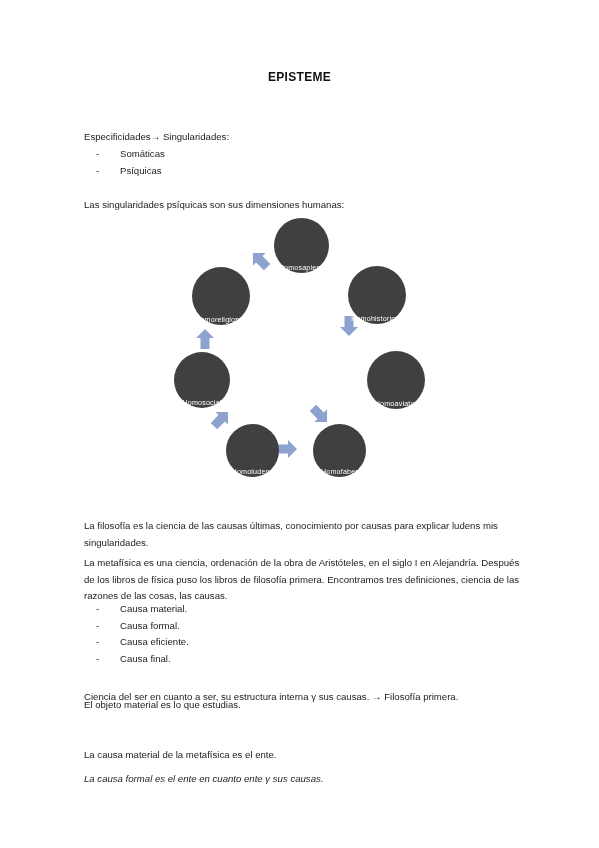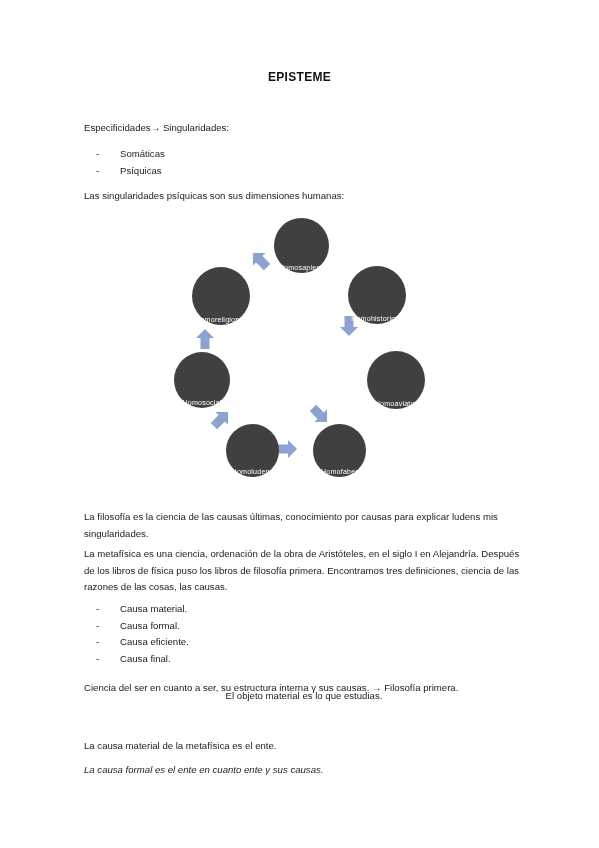--- a/index.html
+++ b/index.html
@@ -30,27 +30,28 @@
     color: #111111;
   }
   .body-block {
     position: absolute;
     left: 84px;
     width: 440px;
     font-size: 9.6px;
     line-height: 16.5px;
     color: #1c1c1c;
     text-align: left;
+    margin-top: 9px;
   }
   .p-intro     { top: 120px; }
   .p-psiquicas { top: 188px; }
   .p-filosofia { top: 509px; }
   .p-metafisica{ top: 546px; }
   .p-ciencia   { top: 680px; }
-  .p-objeto-m  { top: 688px; text-align: center; }
+  .p-objeto-m  { top: 688px; }
   .p-objeto-f  { top: 713px; }
   .p-causa-mat { top: 738px; }
   .p-causa-for { top: 762px; font-style: italic; }
 
   .dash-list {
     position: absolute;
     left: 84px;
     width: 440px;
     font-size: 9.6px;
     line-height: 16.5px;

